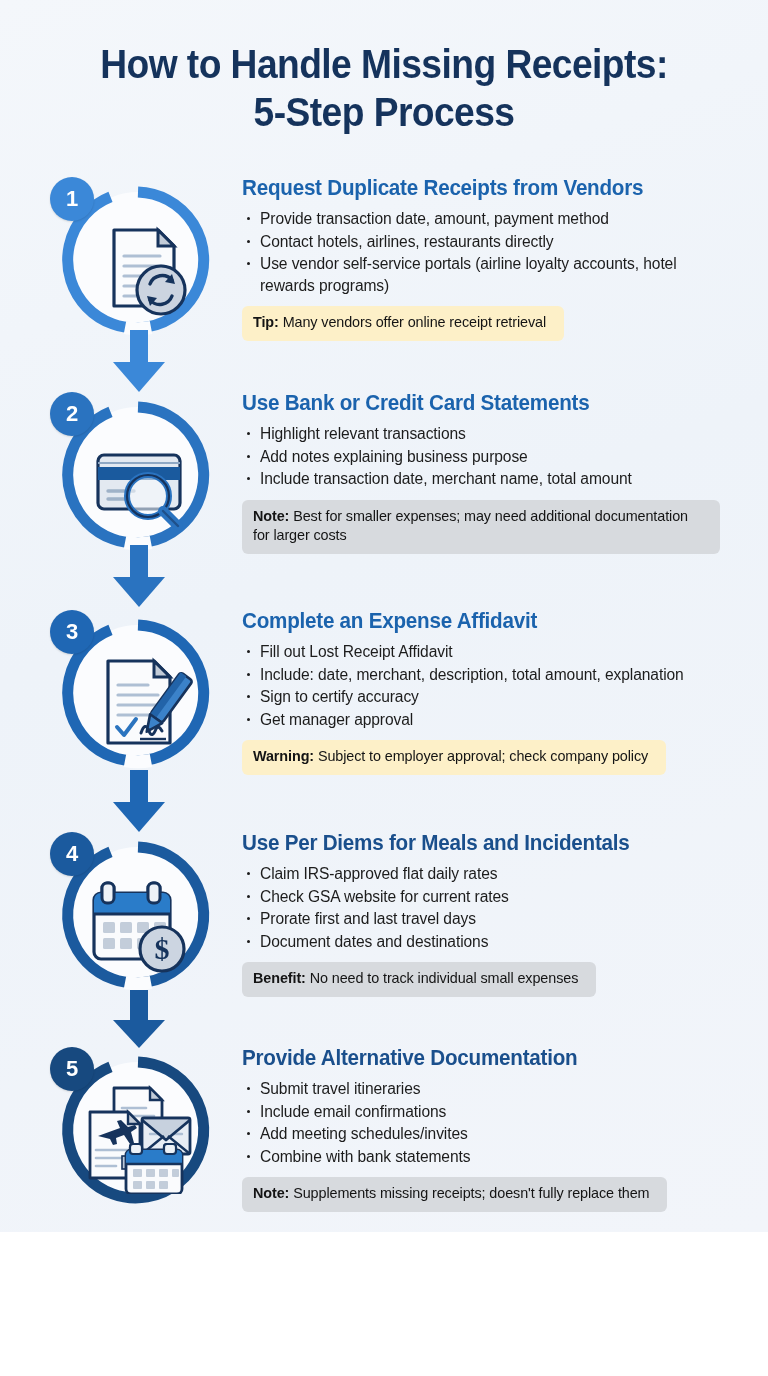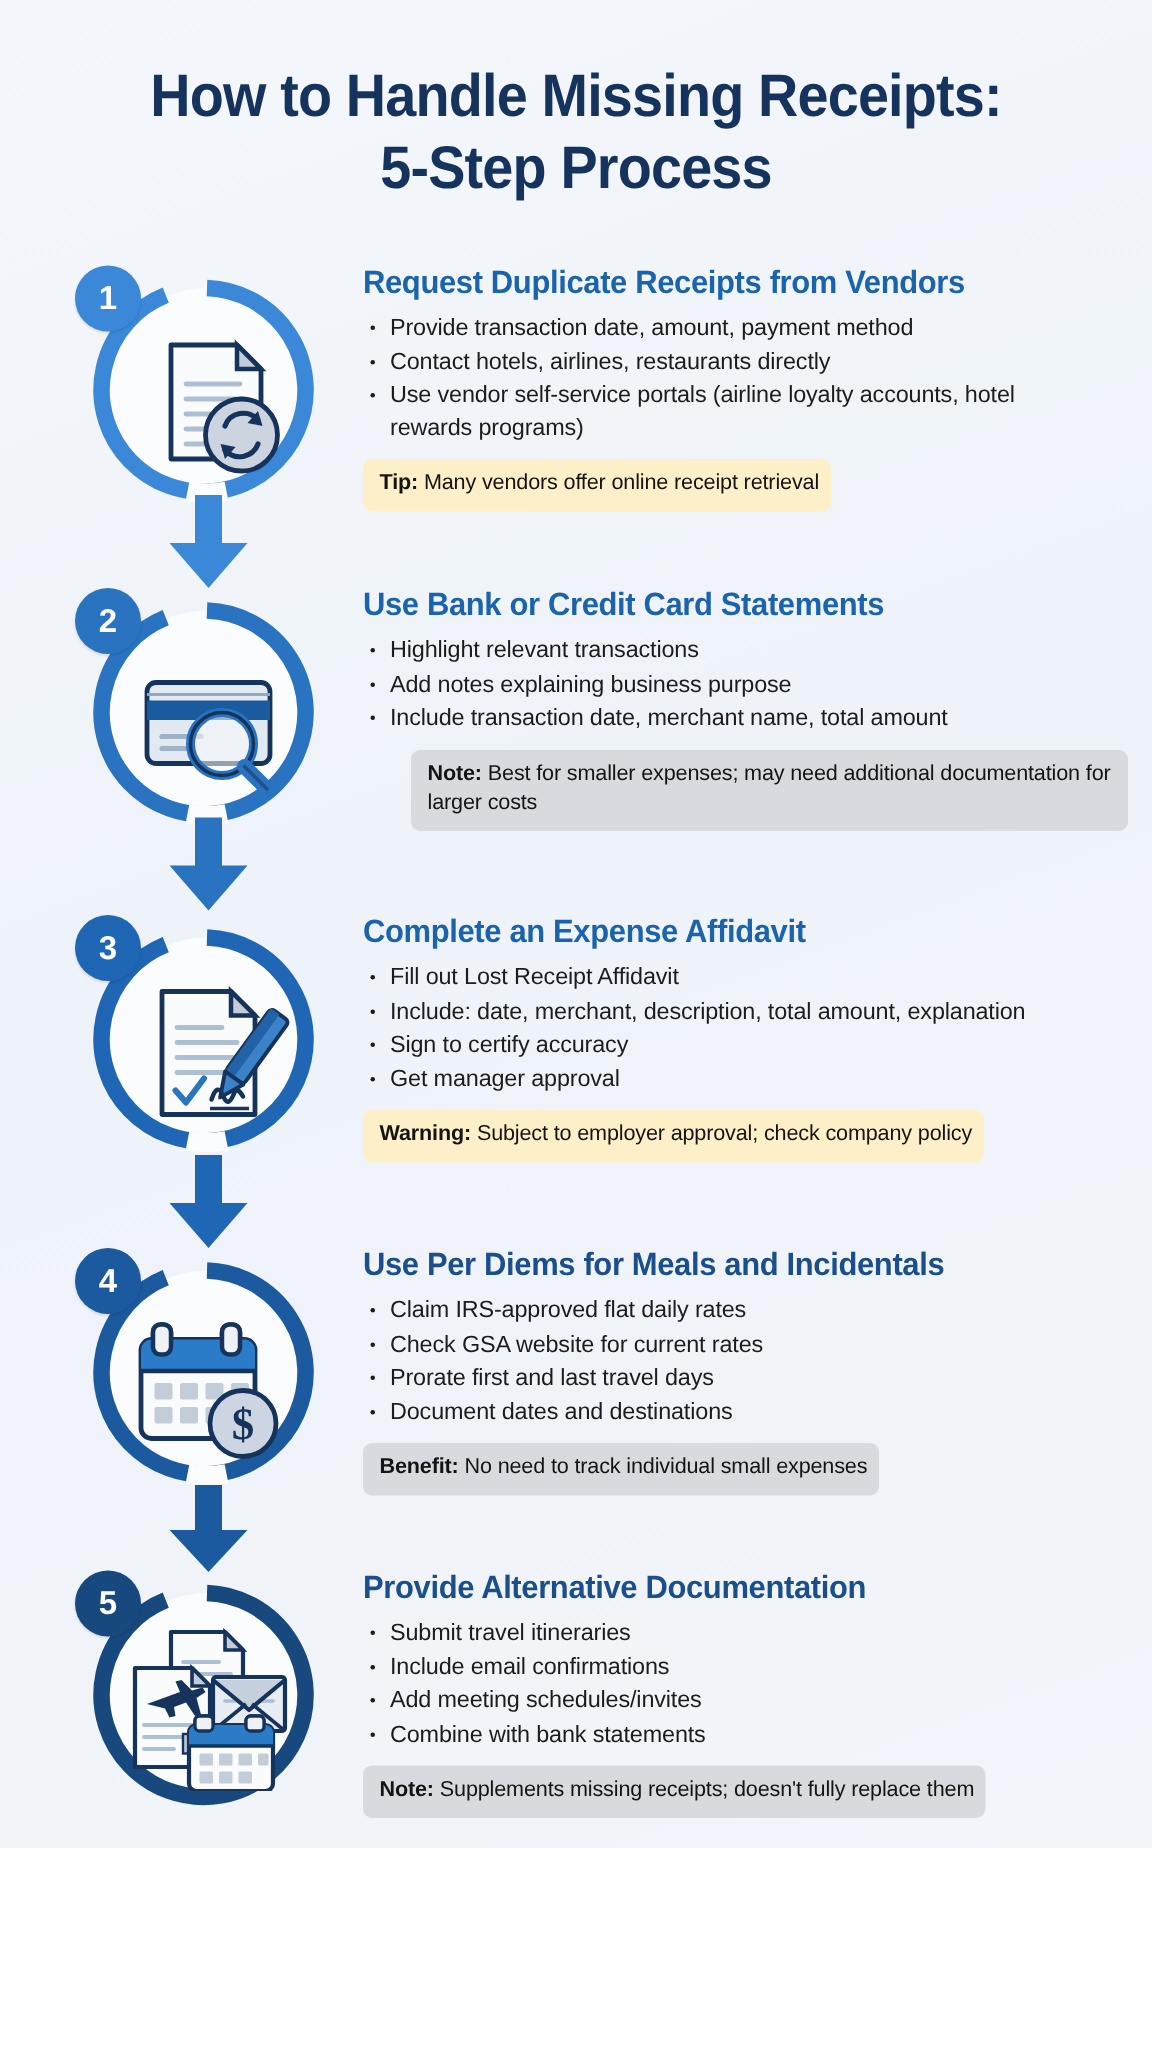--- a/index.html
+++ b/index.html
@@ -121,21 +121,21 @@
     left: 5px;
     top: 9px;
     width: 3.4px;
     height: 3.4px;
     border-radius: 50%;
     background: #1c1c1c;
   }
   .callout {
     margin-top: 9px;
     border-radius: 6px;
-    padding: 7px 8px 8px 11px;
+    padding: 7px 18px 8px 11px;
     font-size: 14.4px;
     line-height: 19.5px;
     color: #141414;
     display: inline-block;
     box-sizing: border-box;
     letter-spacing: -0.1px;
   }
   .callout b {
     font-weight: bold;
   }
@@ -257,21 +257,21 @@
         </svg>
       </div>
     </div>
     <div class="content">
       <h2 class="step-heading" style="color:#1b63ad;">Use Bank or Credit Card Statements</h2>
       <ul class="bullets">
         <li>Highlight relevant transactions</li>
         <li>Add notes explaining business purpose</li>
         <li>Include transaction date, merchant name, total amount</li>
       </ul>
-      <div class="callout note" style="width:478px;margin-left:32px;"><b>Note:</b> <span>Best for smaller expenses; may need additional documentation for larger costs</span></div>
+      <div class="callout note" style="width:478px;"><b>Note:</b> <span>Best for smaller expenses; may need additional documentation for larger costs</span></div>
     </div>
   </div>
 
   <div class="step" style="top:608px;">
     <div class="ring-col">
       <svg class="ring-svg" width="190" height="190" viewBox="0 0 190 190">
         <circle cx="94" cy="85" r="68" fill="#fbfcfe"></circle>
         <path d="M 94 17 A 68 68 0 1 1 66.5 21.8" fill="none" stroke="#1f67b4" stroke-width="11" stroke-linecap="butt"></path>
         <path d="M 81 152.5 A 68 68 0 0 0 107 152.5" fill="none" stroke="#fbfcfe" stroke-width="13"></path>
       </svg>

